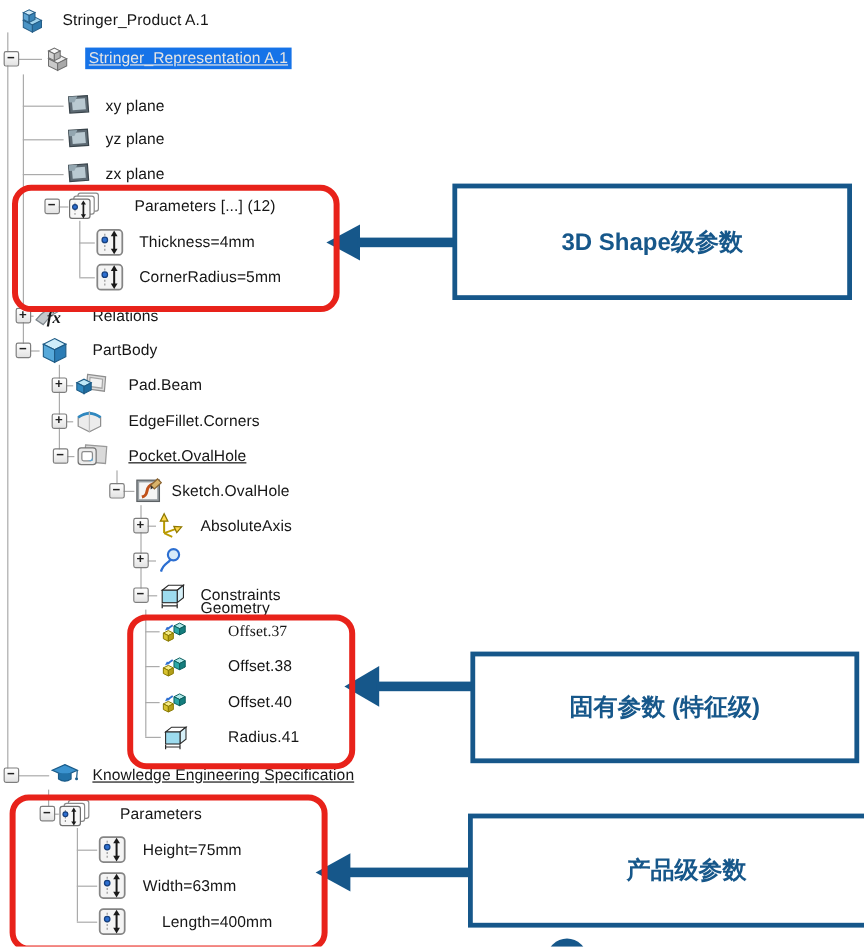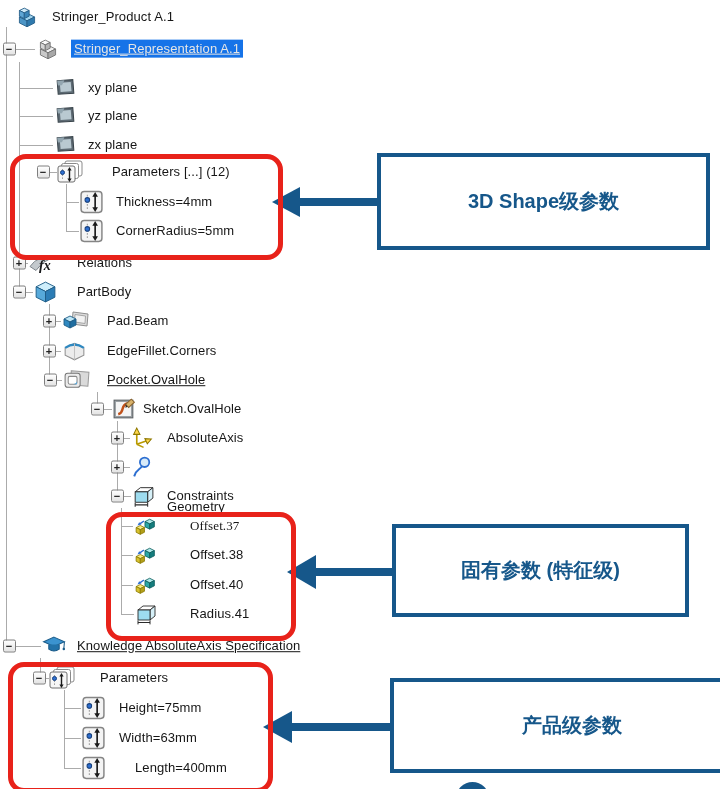--- a/index.html
+++ b/index.html
@@ -305,21 +305,21 @@
         <span class="nodelabel" style="left: 190px;">Radius.41</span>
       </div>
       <div class="treerow" style="top: 633px;">
         <span class="exp" style="left: 2.5px;">−</span>
         <span class="nodeicon" style="left: 41px;"><svg width="26" height="25" viewBox="0 0 24 24">
             <polygon points="12,3.5 22,8 12,12.5 2,8" fill="#3b93cf" stroke="#1b5c8a"></polygon>
             <path d="M7,10.5 L7,15 Q12,18.5 17,15 L17,10.5" fill="#2272a8" stroke="#1b5c8a"></path>
             <line x1="22" y1="8" x2="21.5" y2="14" stroke="#1b5c8a"></line>
             <circle cx="21.4" cy="14.9" r="1.2" fill="#1b5c8a"></circle>
           </svg></span>
-        <span class="nodelabel und" style="left: 77px;">Knowledge AbsoluteAxis Specification</span>
+        <span class="nodelabel und" style="left: 77px;">Knowledge Engineering Specification</span>
       </div>
       <div class="treerow" style="top: 665px;">
         <span class="exp" style="left: 32.5px;">−</span>
         <span class="nodeicon" style="left: 49px;"><svg width="30" height="25" viewBox="0 0 30 25">
             <rect x="8" y="1.5" width="17" height="15" rx="2" fill="#ffffff" stroke="#8a8a8a"></rect>
             <rect x="4.5" y="4" width="17" height="15" rx="2" fill="#ffffff" stroke="#8a8a8a"></rect>
             <rect x="1" y="6.5" width="17" height="16" rx="2" fill="#f7f7f7" stroke="#6f6f6f"></rect>
             <line x1="5.5" y1="9.5" x2="5.5" y2="20" stroke="#9a9a9a" stroke-dasharray="1.5,1.3"></line>
             <circle cx="5.5" cy="13" r="2" fill="#2d6fd1" stroke="#17407e"></circle>
             <line x1="12.5" y1="10" x2="12.5" y2="20" stroke="#1a1a1a" stroke-width="1.4"></line>
@@ -363,21 +363,21 @@
       </div>
     </div>
 
   <div class="redbox" style="left:10px;top:154px;width:263px;height:96px;"></div>
   <div class="redbox" style="left:106px;top:512px;width:180px;height:119px;"></div>
   <div class="redbox" style="left:8px;top:662px;width:255px;height:121px;"></div>
 
   <div class="annbox" style="left:377px;top:153px;width:333px;height:97px;">
     <span>3D Shape级参数</span>
   </div>
-  <div class="annbox" style="left:392px;top:524px;width:297px;height:93px;">
+  <div class="annbox" style="left:392px;top:543px;width:324px;height:93px;">
     <span>固有参数 (特征级)</span>
   </div>
   <div class="annbox" style="left:390px;top:678px;width:364px;height:95px;">
     <span>产品级参数</span>
   </div>
 
   <div class="ahead" style="left:272px;top:187px;border-width:15px 28px 15px 0;border-color:transparent #16578a transparent transparent;"></div>
   <div class="shaft" style="left:298px;top:198px;width:80px;height:8px;"></div>
 
   <div class="ahead" style="left:287px;top:555px;border-width:17px 29px 17px 0;border-color:transparent #16578a transparent transparent;"></div>

